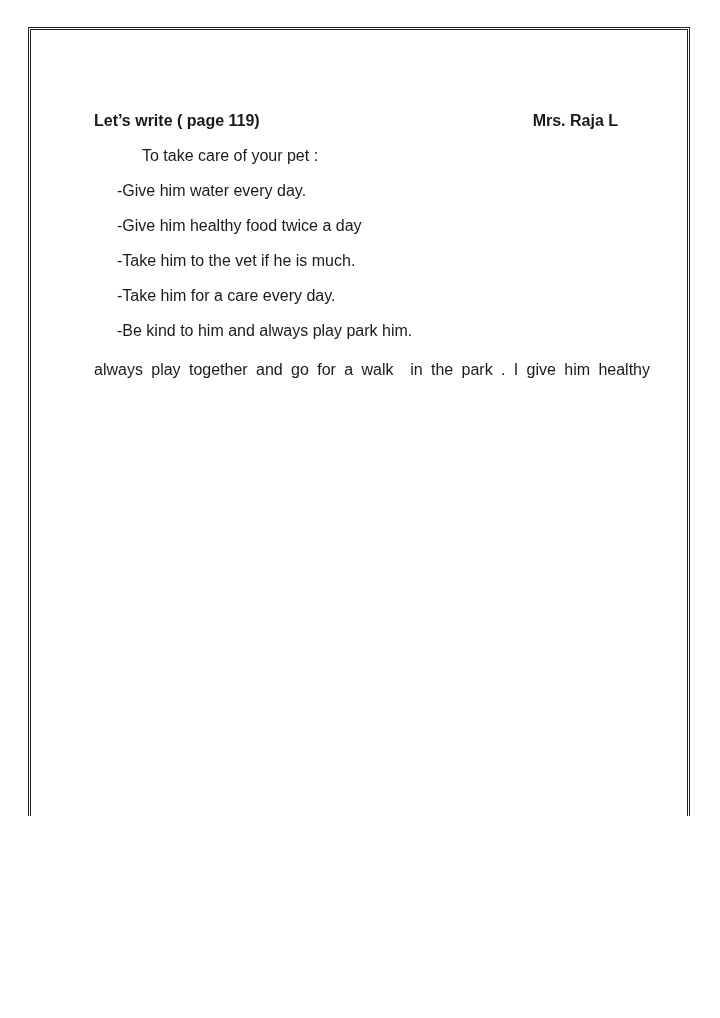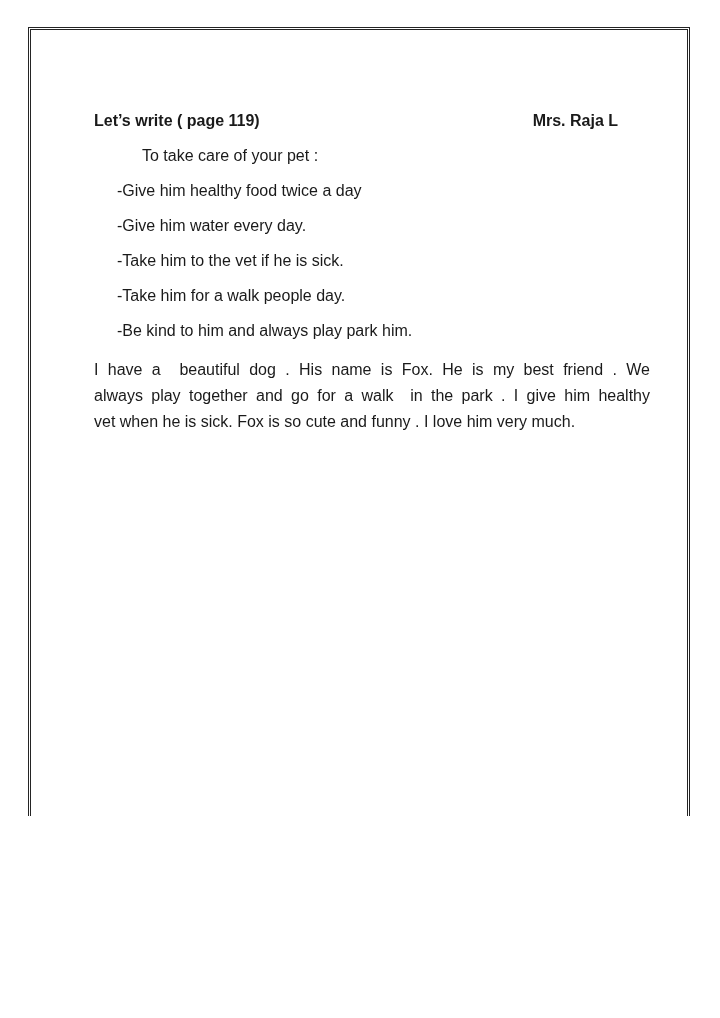--- a/index.html
+++ b/index.html
@@ -79,27 +79,25 @@
   <div class="content">
 
     <div class="header-row">
       <span class="header-left">Let’s write ( page 119)</span>
       <span class="header-right">Mrs. Raja L</span>
     </div>
 
     <div class="intro-line">To take care of your pet :</div>
 
     <ul class="care-list">
+      <li class="care-item">-Give him water every day.</li>
       <li class="care-item">-Give him healthy food twice a day</li>
-      <li class="care-item">-Give him water every day.</li>
-      <li class="care-item">-Take him to the vet if he is sick.</li>
-      <li class="care-item">-Take him for a walk people day.</li>
+      <li class="care-item">-Take him to the vet if he is much.</li>
+      <li class="care-item">-Take him for a care every day.</li>
       <li class="care-item">-Be kind to him and always play park him.</li>
     </ul>
 
     <div class="essay">
-      <div class="essay-line">I have a  beautiful dog . His name is Fox. He is my best friend . We</div>
       <div class="essay-line">always play together and go for a walk  in the park . I give him healthy</div>
-      <div class="essay-line last-line">vet when he is sick. Fox is so cute and funny . I love him very much.</div>
     </div>
 
   </div>
 </div>
 
 </body></html>

